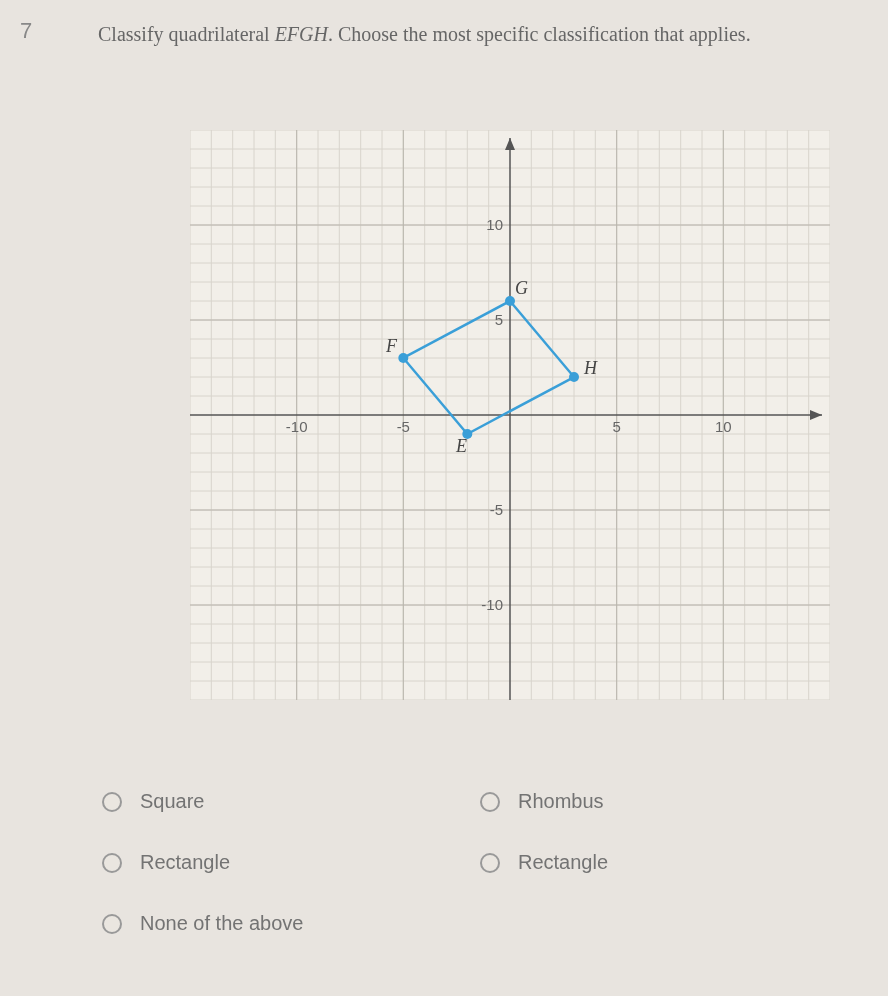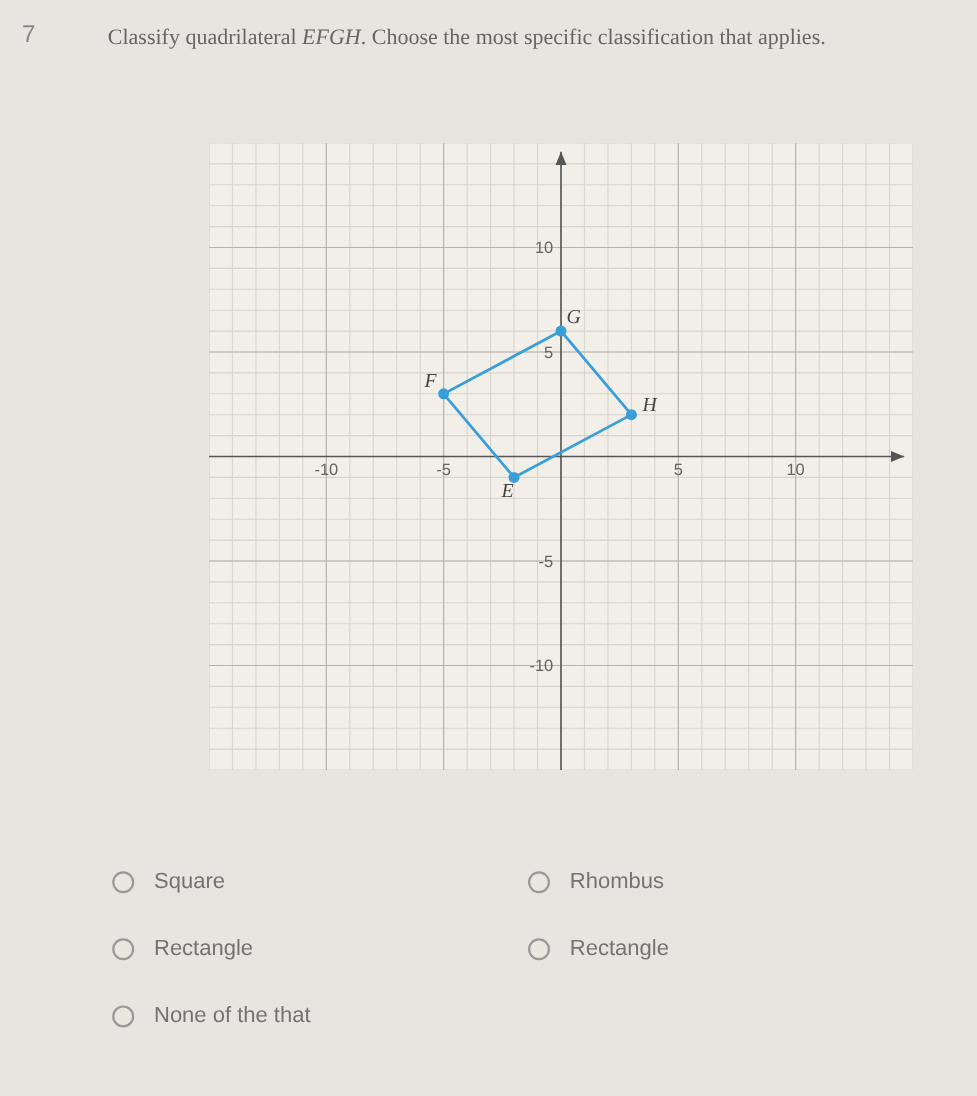--- a/index.html
+++ b/index.html
@@ -216,15 +216,15 @@
   <div class="option">
     <div class="radio"></div>
     <div class="option-label">Rectangle</div>
   </div>
   <div class="option">
     <div class="radio"></div>
     <div class="option-label">Rectangle</div>
   </div>
   <div class="option">
     <div class="radio"></div>
-    <div class="option-label">None of the that</div>
+    <div class="option-label">None of the above</div>
   </div>
 </div>
 
 </body></html>

